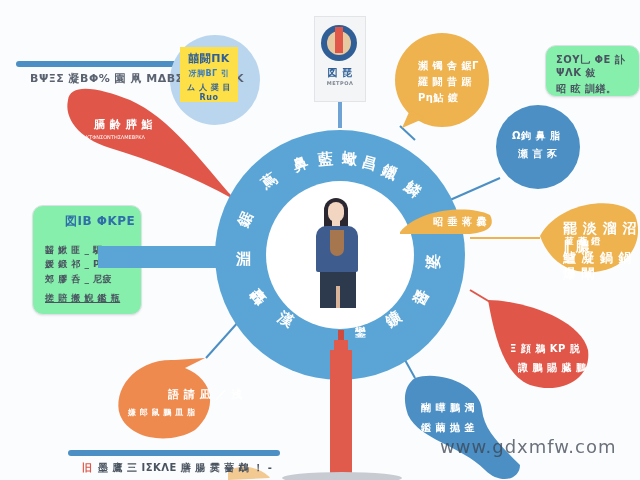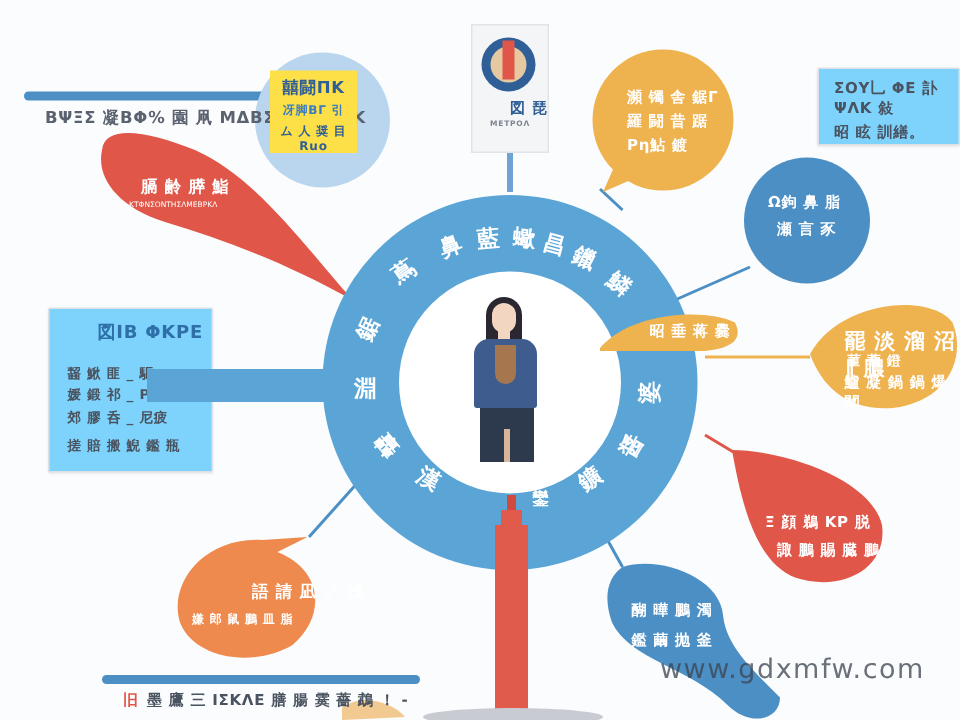--- a/index.html
+++ b/index.html
@@ -1,20 +1,20 @@
 <!DOCTYPE html>
 <html><head>
 <meta charset="utf-8">
 <style>
   html,body{margin:0;padding:0;}
   body{width:640px;height:480px;overflow:hidden;background:#fbfcfd;position:relative;font-family:"DejaVu Sans",sans-serif;}
   .abs{position:absolute;}
   .txt{font-family:"DejaVu Sans",sans-serif;font-weight:bold;letter-spacing:0.5px;line-height:1.25;}
   .white{color:#fff;}
-  .card{background:#7dd3fc;border:1px solid #dde1e5;border-radius:1px;box-shadow:0 1px 2px rgba(0,0,0,0.08);}
+  .card{background:#86efac;border:1px solid #dde1e5;border-radius:11px;box-shadow:0 1px 2px rgba(0,0,0,0.08);}
   .ring-label{position:absolute;color:#fff;font-weight:bold;font-size:15px;font-family:"DejaVu Sans",sans-serif;}
   svg{position:absolute;left:0;top:0;}
 </style>
 </head>
 <body>
 
 <svg width="640" height="480" viewBox="0 0 640 480">
 
   <line x1="415" y1="140" x2="400" y2="126" stroke="#4b8fc4" stroke-width="2"></line>
   <line x1="450" y1="200" x2="500" y2="178" stroke="#4b8fc4" stroke-width="2"></line>
@@ -67,21 +67,21 @@
   <div class="txt" style="font-size:11px;color:#2f5f96;text-align:center;margin-top:5px;">囍闘ΠΚ</div>
   <div class="txt" style="font-size:8px;color:#3a7cc0;text-align:center;margin-top:3px;">冴脚ΒΓ 引</div>
   <div class="txt" style="font-size:8px;color:#2f5f96;text-align:center;margin-top:4px;">ム 人 奨 目 Ruo</div>
 </div>
 
 <div class="abs" style="left:314px;top:16px;width:50px;height:84px;background:#f4f5f7;border:1px solid #e2e4e8;">
   <div style="position:absolute;left:6px;top:8px;width:36px;height:36px;border-radius:50%;background:#2f5f96;">
     <div style="position:absolute;left:6px;top:6px;width:24px;height:24px;border-radius:50%;background:#e6c9a0;"></div>
     <div style="position:absolute;left:14px;top:2px;width:8px;height:26px;background:#e0574a;"></div>
   </div>
-  <div class="txt" style="position:absolute;top:50px;width:100%;text-align:right;font-size:10px;color:#2f5f96;">図 琵</div>
+  <div class="txt" style="position:absolute;top:50px;width:100%;text-align:center;font-size:10px;color:#2f5f96;">図 琵</div>
   <div class="txt" style="position:absolute;top:63px;width:100%;text-align:center;font-size:5px;color:#7d8590;">ΜΕΤΡΟΛ</div>
 </div>
 
 <div class="abs card" style="left:545px;top:45px;width:93px;height:50px;">
   <div class="txt" style="font-size:10px;color:#4a5360;margin:8px 0 0 10px;">ΣΟΥ乚 ΦΕ 訃ΨΛΚ 敍</div>
   <div class="txt" style="font-size:10px;color:#4a5360;margin:4px 0 0 10px;">昭 眩 訓繕。</div>
 </div>
 
 <div class="abs txt white" style="left:94px;top:118px;font-size:11px;">膈 齢 膵 鮨</div>
 <div class="abs white" style="left:86px;top:134px;font-size:5px;">ΚΤΦΝΣΟΝΤΗΣΛΜΕΒΡΚΛ</div>
@@ -91,21 +91,21 @@
 <div class="abs txt white" style="left:418px;top:92px;font-size:10px;">Ρη鮎 鍍</div>
 
 <div class="abs txt white" style="left:512px;top:130px;font-size:10px;">Ω鉤 鼻 脂</div>
 <div class="abs txt white" style="left:518px;top:148px;font-size:10px;">瀬 言 豕</div>
 
 <div class="abs card" style="left:32px;top:205px;width:108px;height:108px;z-index:1;">
   <div class="txt" style="font-size:12px;color:#2f6fa8;margin:8px 0 0 12px;padding-left:20px;">図ΙΒ ΦΚΡΕ</div>
   <div class="txt" style="font-size:9px;color:#4a5360;margin:16px 0 0 12px;">齧 鰍 匪 _ 駆</div>
   <div class="txt" style="font-size:9px;color:#4a5360;margin:3px 0 0 12px;">媛 鍛 祁 _ Ρ</div>
   <div class="txt" style="font-size:9px;color:#4a5360;margin:3px 0 0 12px;">郊 膠 呑 _ 尼疲</div>
-  <div class="txt" style="font-size:9px;color:#4a5360;margin:8px 0 0 12px;">搓 賠 搬 鯢 鑑 瓶</div>
+  <div class="txt" style="font-size:9px;color:#4a5360;margin:8px 0 0 12px;text-decoration:underline;">搓 賠 搬 鯢 鑑 瓶</div>
 </div>
 <div class="abs" style="left:98px;top:246px;width:130px;height:22px;background:#5aa5d6;z-index:2;"></div>
 
 <div class="ring-label" style="left:262px;top:172px;transform:rotate(-35deg);">蔦</div>
 <div class="ring-label" style="left:293px;top:155px;transform:rotate(-20deg);">鼻</div>
 <div class="ring-label" style="left:318px;top:150px;transform:rotate(-5deg);">藍</div>
 <div class="ring-label" style="left:342px;top:150px;transform:rotate(5deg);">蠍</div>
 <div class="ring-label" style="left:362px;top:154px;transform:rotate(15deg);">昌</div>
 <div class="ring-label" style="left:382px;top:163px;transform:rotate(25deg);">鑞</div>
 <div class="ring-label" style="left:405px;top:180px;transform:rotate(40deg);">鱗</div>
@@ -125,21 +125,21 @@
   <div style="position:absolute;left:6px;top:30px;width:42px;height:46px;border-radius:10px 10px 2px 2px;background:#3e5d8e;"></div>
   <div style="position:absolute;left:20px;top:34px;width:14px;height:26px;border-radius:0 0 8px 8px;background:#a6774e;"></div>
   <div style="position:absolute;left:10px;top:76px;width:36px;height:36px;background:#2d3a4e;"></div>
   <div style="position:absolute;left:26px;top:90px;width:4px;height:22px;background:#d8b59a;"></div>
 </div>
 
 <div class="abs txt white" style="left:433px;top:216px;font-size:10px;">昭 垂 蒋 爨</div>
 
 <div class="abs txt white" style="left:563px;top:220px;font-size:14px;">罷 淡 溜 沼 ‖ 膿</div>
 <div class="abs txt white" style="left:565px;top:236px;font-size:9px;">菫 蓄 鐙</div>
-<div class="abs txt white" style="left:563px;top:250px;font-size:10px;">鱸 凝 鍋 鍋 爆 闡</div>
+<div class="abs txt white" style="left:563px;top:250px;font-size:13px;">鱸 凝 鍋 鍋 爆 闡</div>
 
 <div class="abs txt white" style="left:510px;top:343px;font-size:10px;">Ξ 顔 鵜 ΚΡ 脱</div>
 <div class="abs txt white" style="left:518px;top:362px;font-size:10px;">諏 鵬 賜 臓 鵬</div>
 
 <div class="abs txt white" style="left:421px;top:402px;font-size:10px;">醐 曄 鵬 濁</div>
 <div class="abs txt white" style="left:421px;top:422px;font-size:10px;">鑑 繭 抛 釜</div>
 
 <div class="abs txt white" style="left:128px;top:388px;font-size:11px;padding-left:40px;">語 請 凪 ／ 浅</div>
 <div class="abs txt white" style="left:128px;top:408px;font-size:8px;">嫌 郎 鼠 鵬 皿 脂</div>
 

